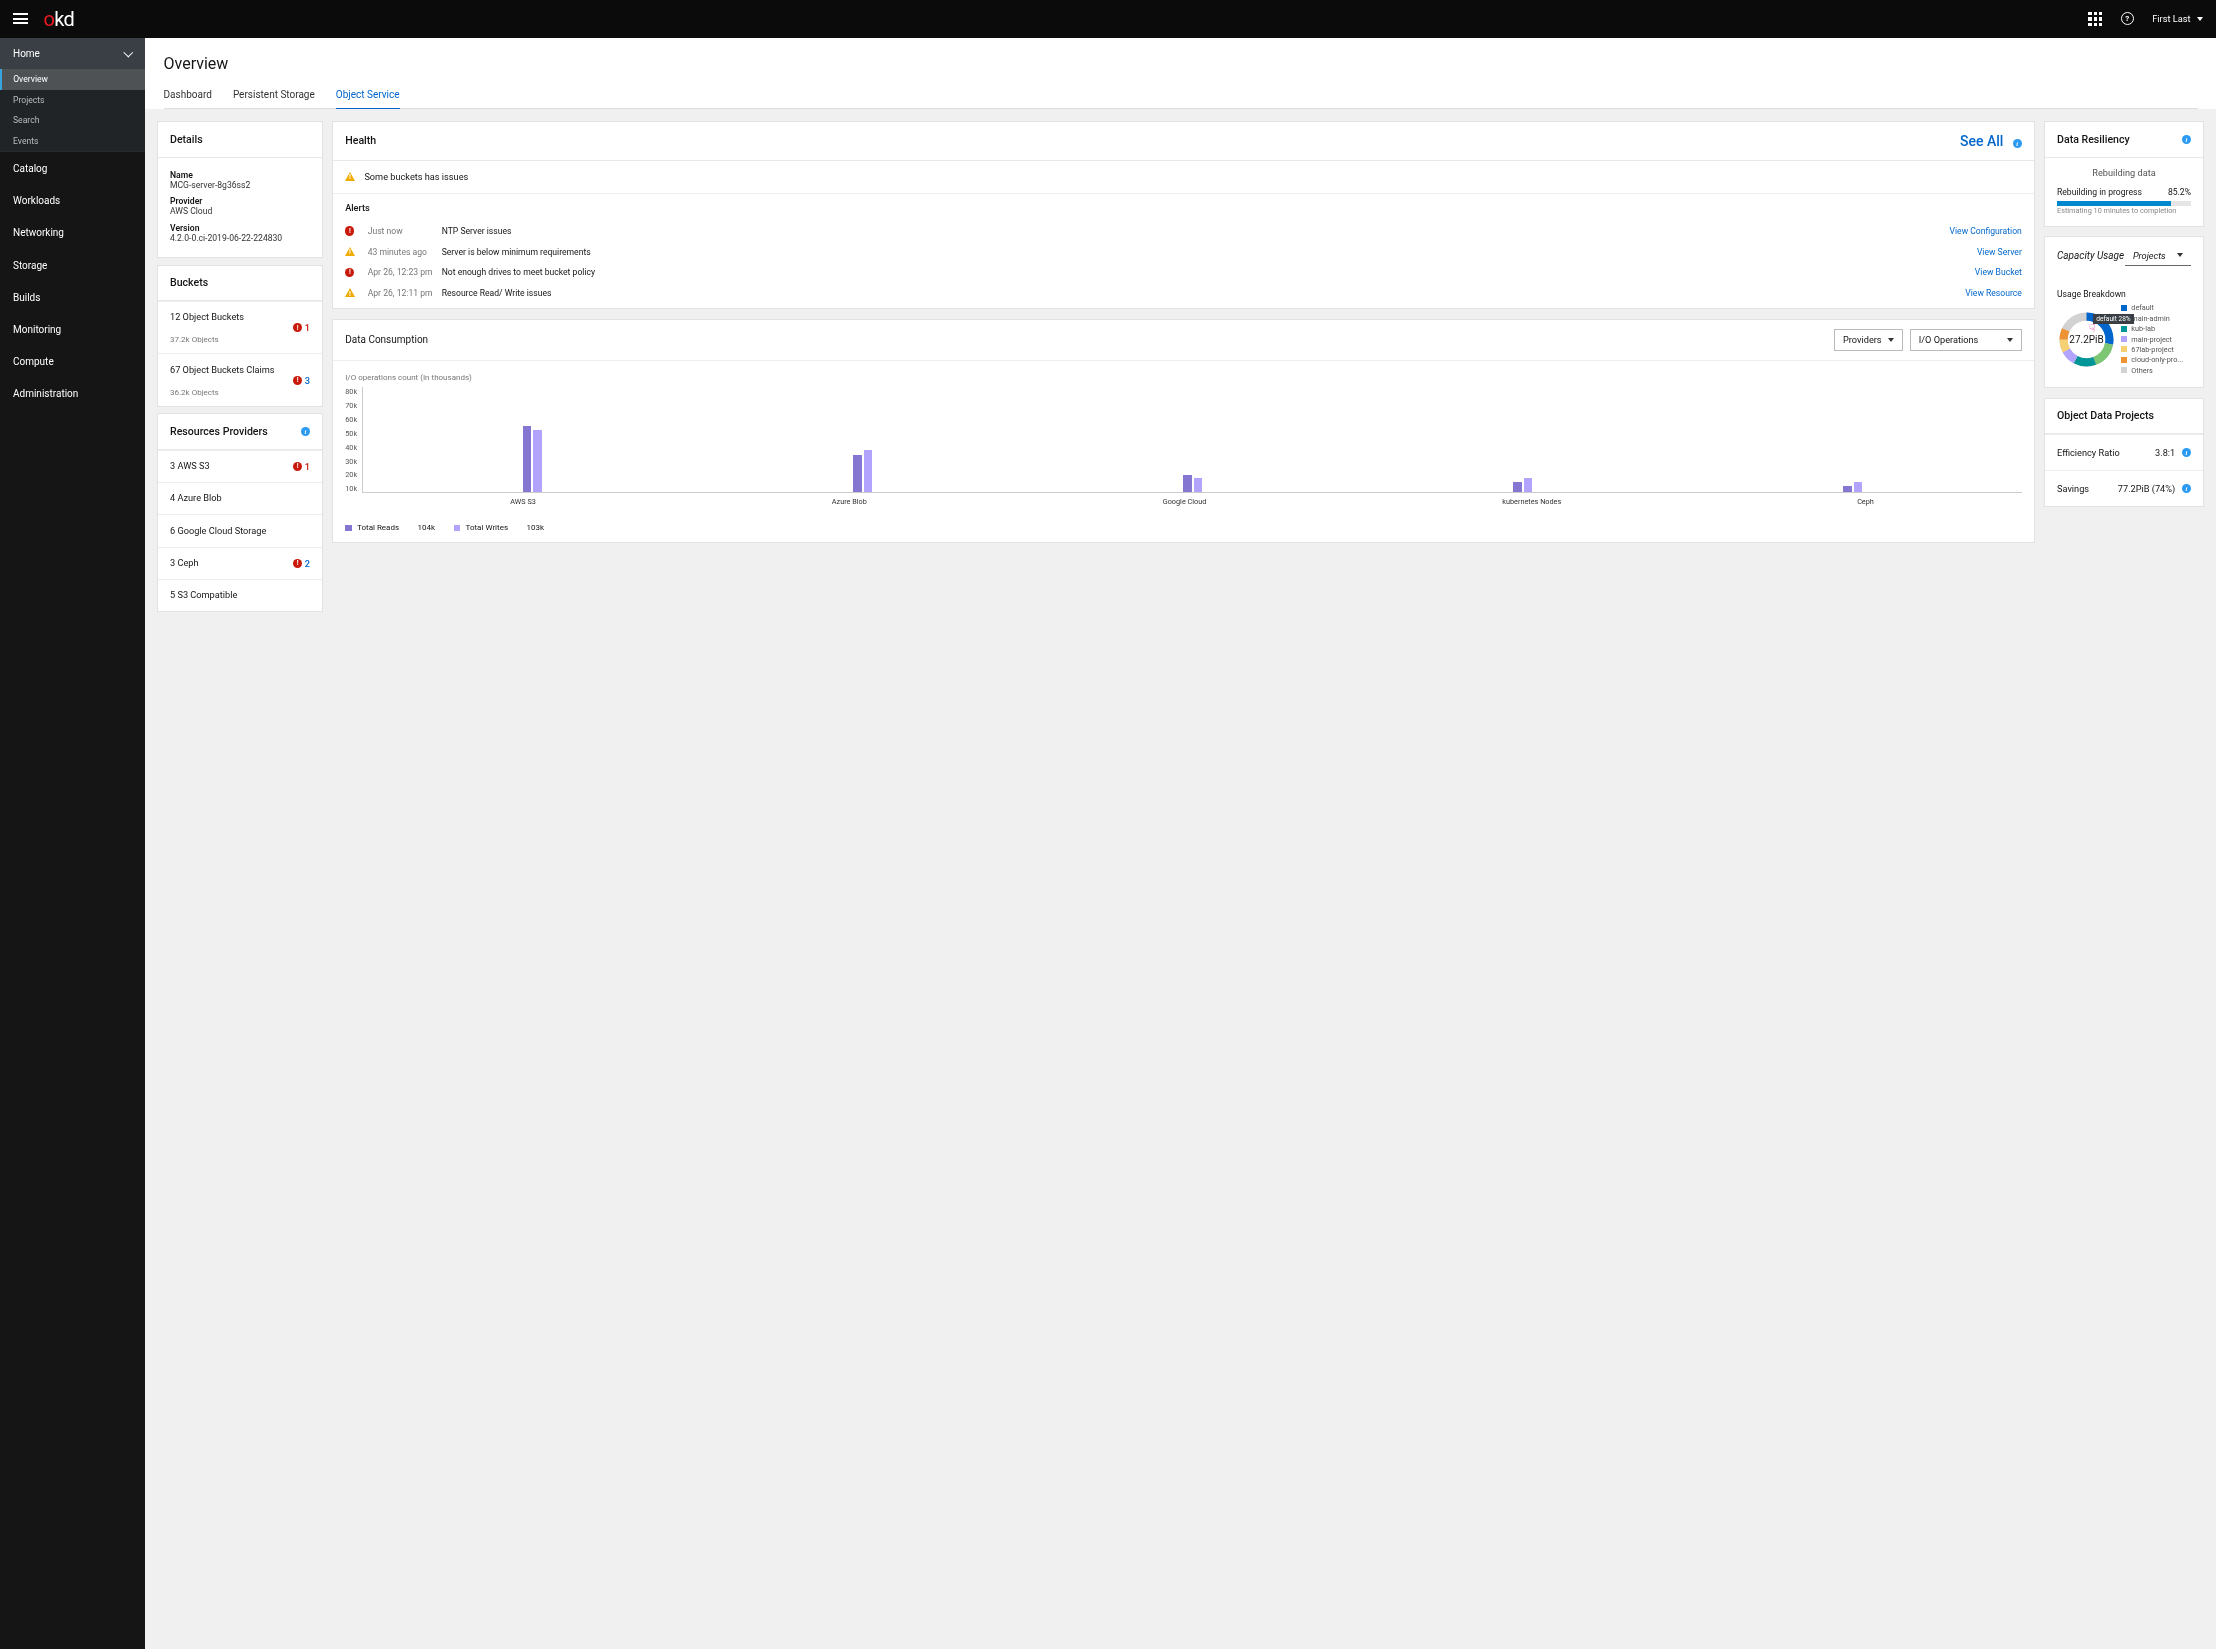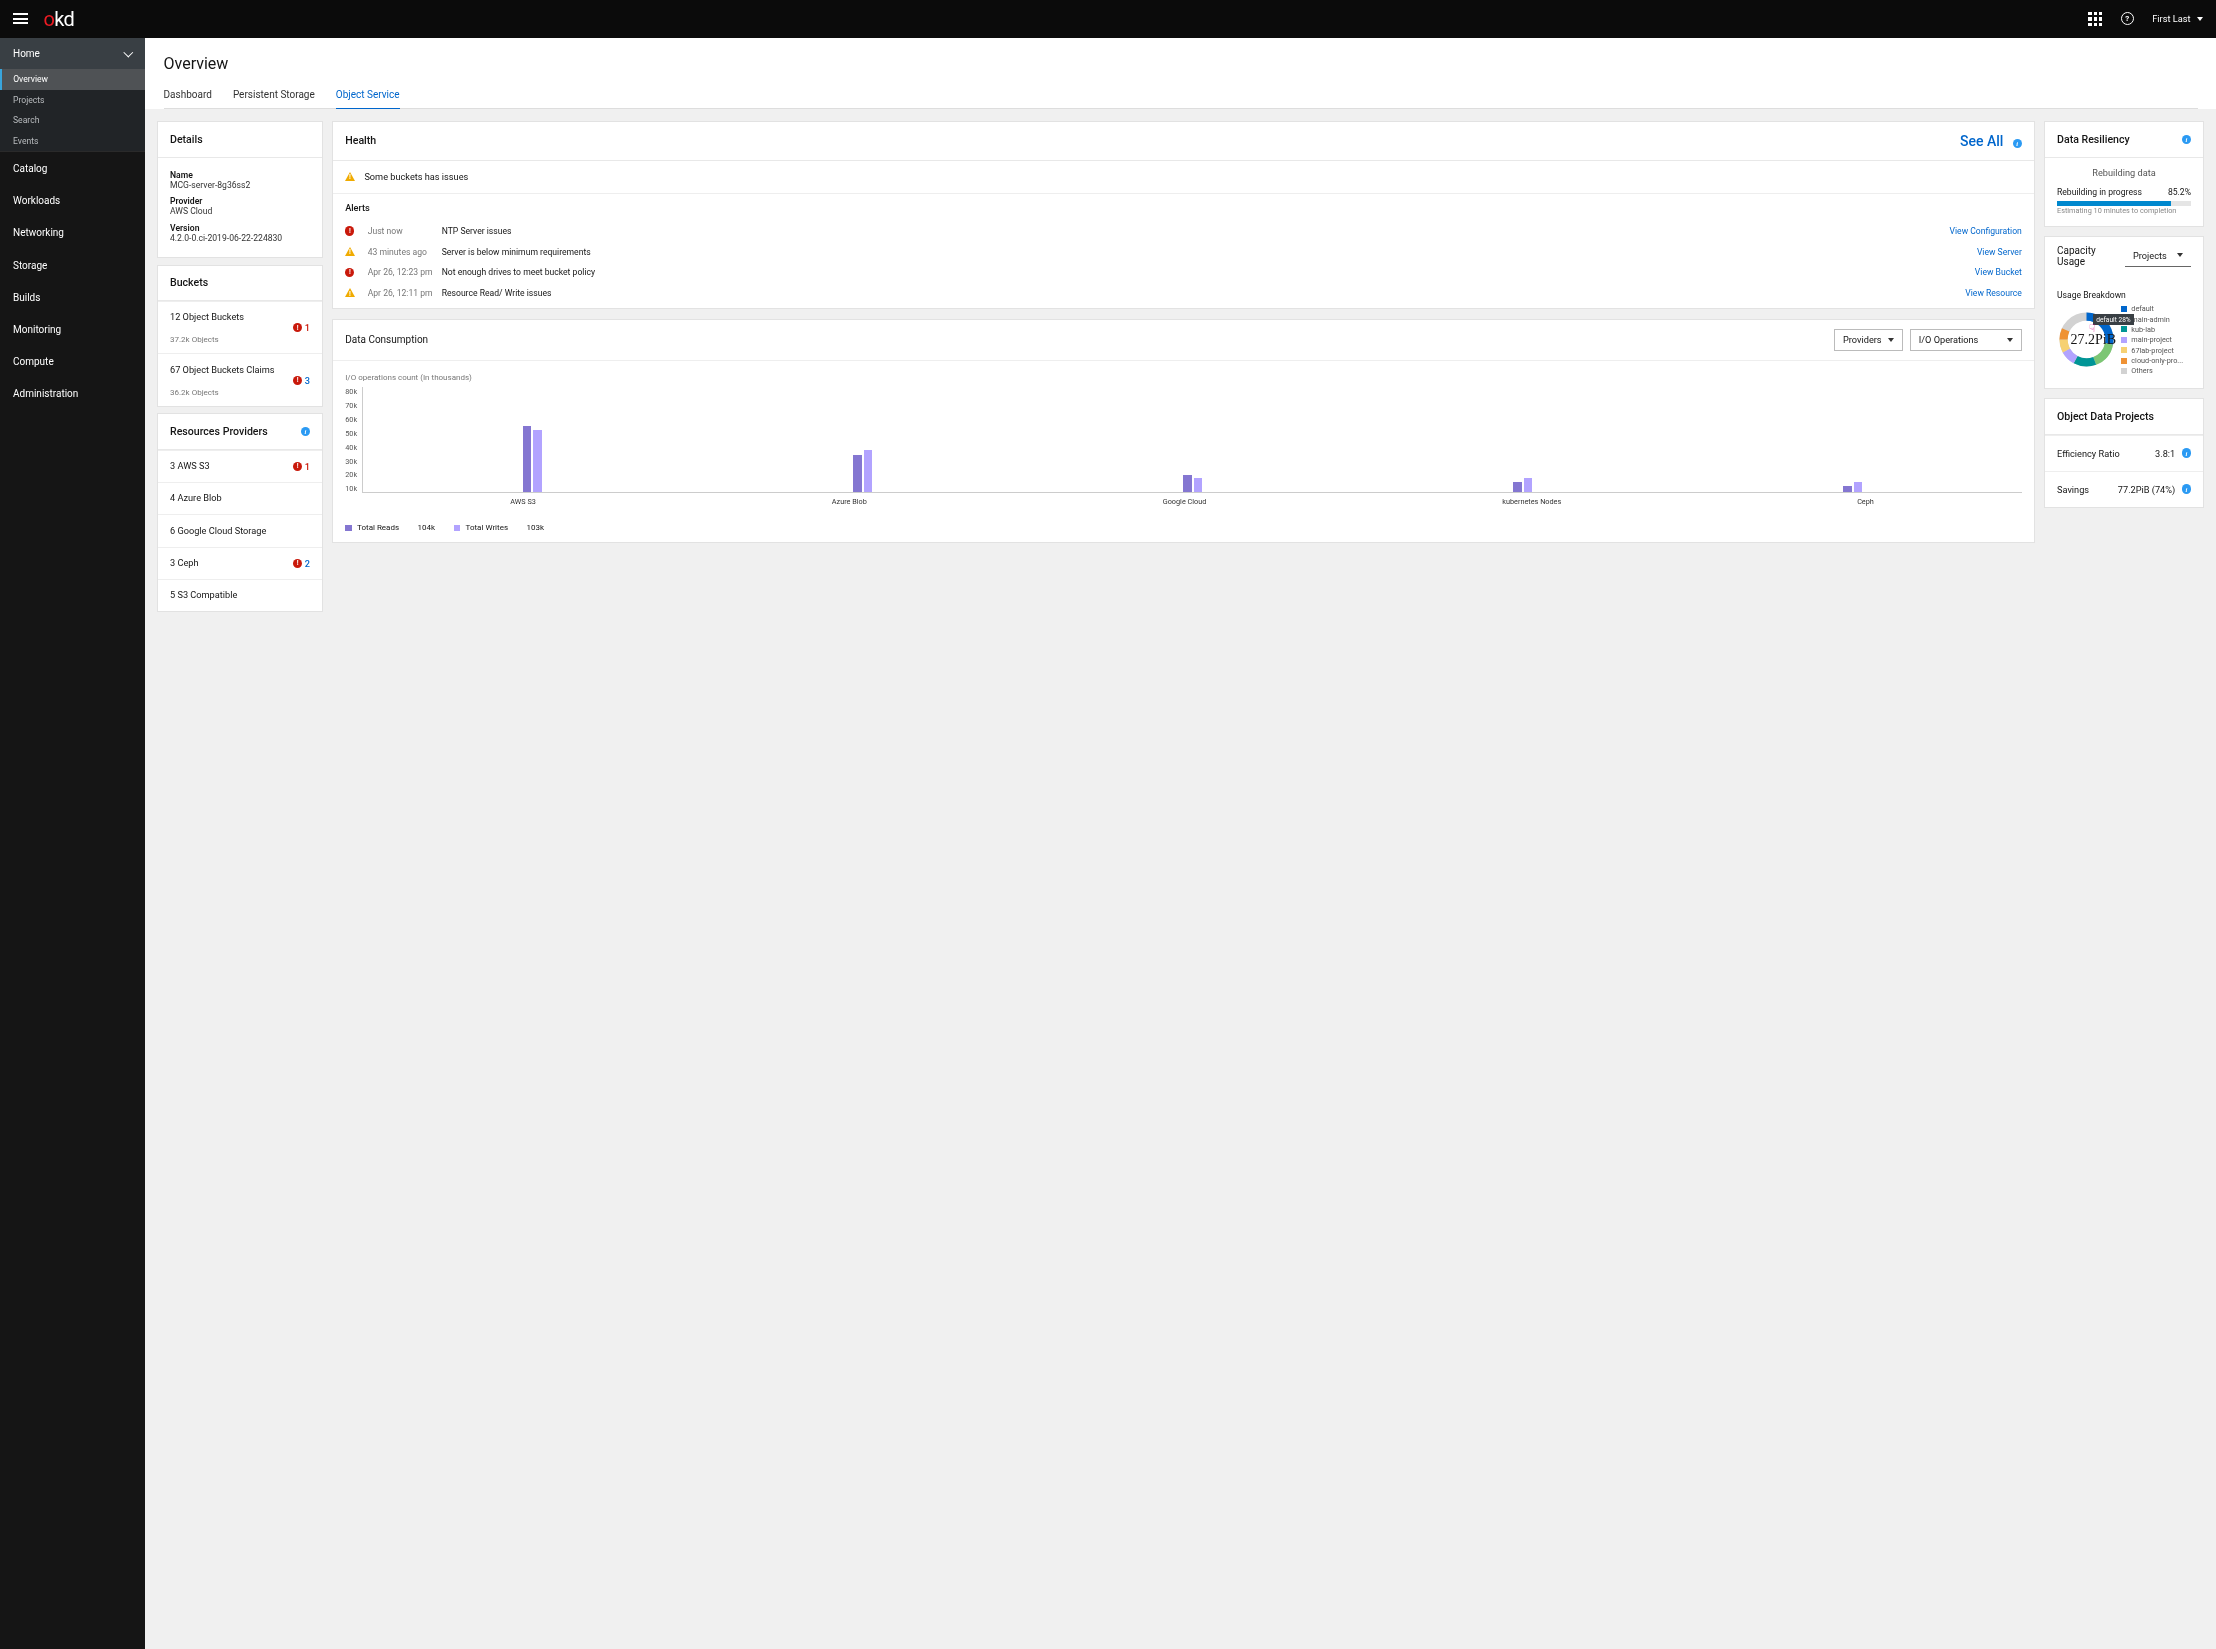--- a/index.html
+++ b/index.html
@@ -87,27 +87,27 @@
 
 .right-col { display: flex; flex-direction: column; gap: 9.2px; }
 .resil-body { padding: 9.2px 12px 10.6px; text-align: center; }
 .resil-status { margin: 0 auto 9.2px; font-size: 9.2px; color: #555; }
 .prog-line { display: flex; justify-content: space-between; font-size: 8.6px; margin-bottom: 4px; }
 .prog-bar { height: 5.3px; background: #e5e5e5; position: relative; }
 .prog-fill { height: 100%; background: #0088ce; }
 .prog-note { font-size: 7.3px; color: #888; margin-top: 0; text-align: left; }
 
 .cap-body { padding: 8px 12px 12px; }
-.cap-head { display: flex; align-items: center; justify-content: space-between; padding: 8px 12px; }
+.cap-head { display: flex; align-items: center; justify-content: space-between; padding: 8px 12px; font-style: italic; }
 .cap-title { font-size: 10px; }
 .cap-sub { font-size: 8.6px; margin: 6.6px 0 4px; }
 .cap-row { display: flex; gap: 5.3px; align-items: center; }
 .donut { position: relative; width: 59px; height: 59px; flex-shrink: 0; }
 .donut svg { transform: rotate(-90deg); }
-.donut-center { position: absolute; inset: 0; display: flex; align-items: flex-end; justify-content: center; font-size: 14px; flex-direction: column; font-family: Liberation Serif, serif; }
+.donut-center { position: absolute; inset: 0; display: flex; align-items: center; justify-content: center; font-size: 10px; flex-direction: column; }
 .tooltip-tag { position: absolute; top: 4px; left: 36px; background: #393f44; color: #fff; font-size: 6.6px; padding: 1.3px 3.3px; white-space: nowrap; }
 .cursor-icon { position: absolute; top: 12px; left: 32px; font-size: 10.6px; color: #d90e8c; }
 .cap-leg { list-style: none; font-size: 7.3px; color: #555; }
 .cap-leg li { display: flex; align-items: center; gap: 4px; padding: 0.7px 0; }
 .sq { width: 6px; height: 6px; flex-shrink: 0; }
 .odr-row { padding: 12px; display: flex; justify-content: space-between; align-items: center; border-top: 0.7px solid #eee; }
 .odr-row:first-child { border-top: none; }
 .odr-val { display: flex; align-items: center; gap: 6.6px; font-size: 9.2px; }
 </style>
 </head>

